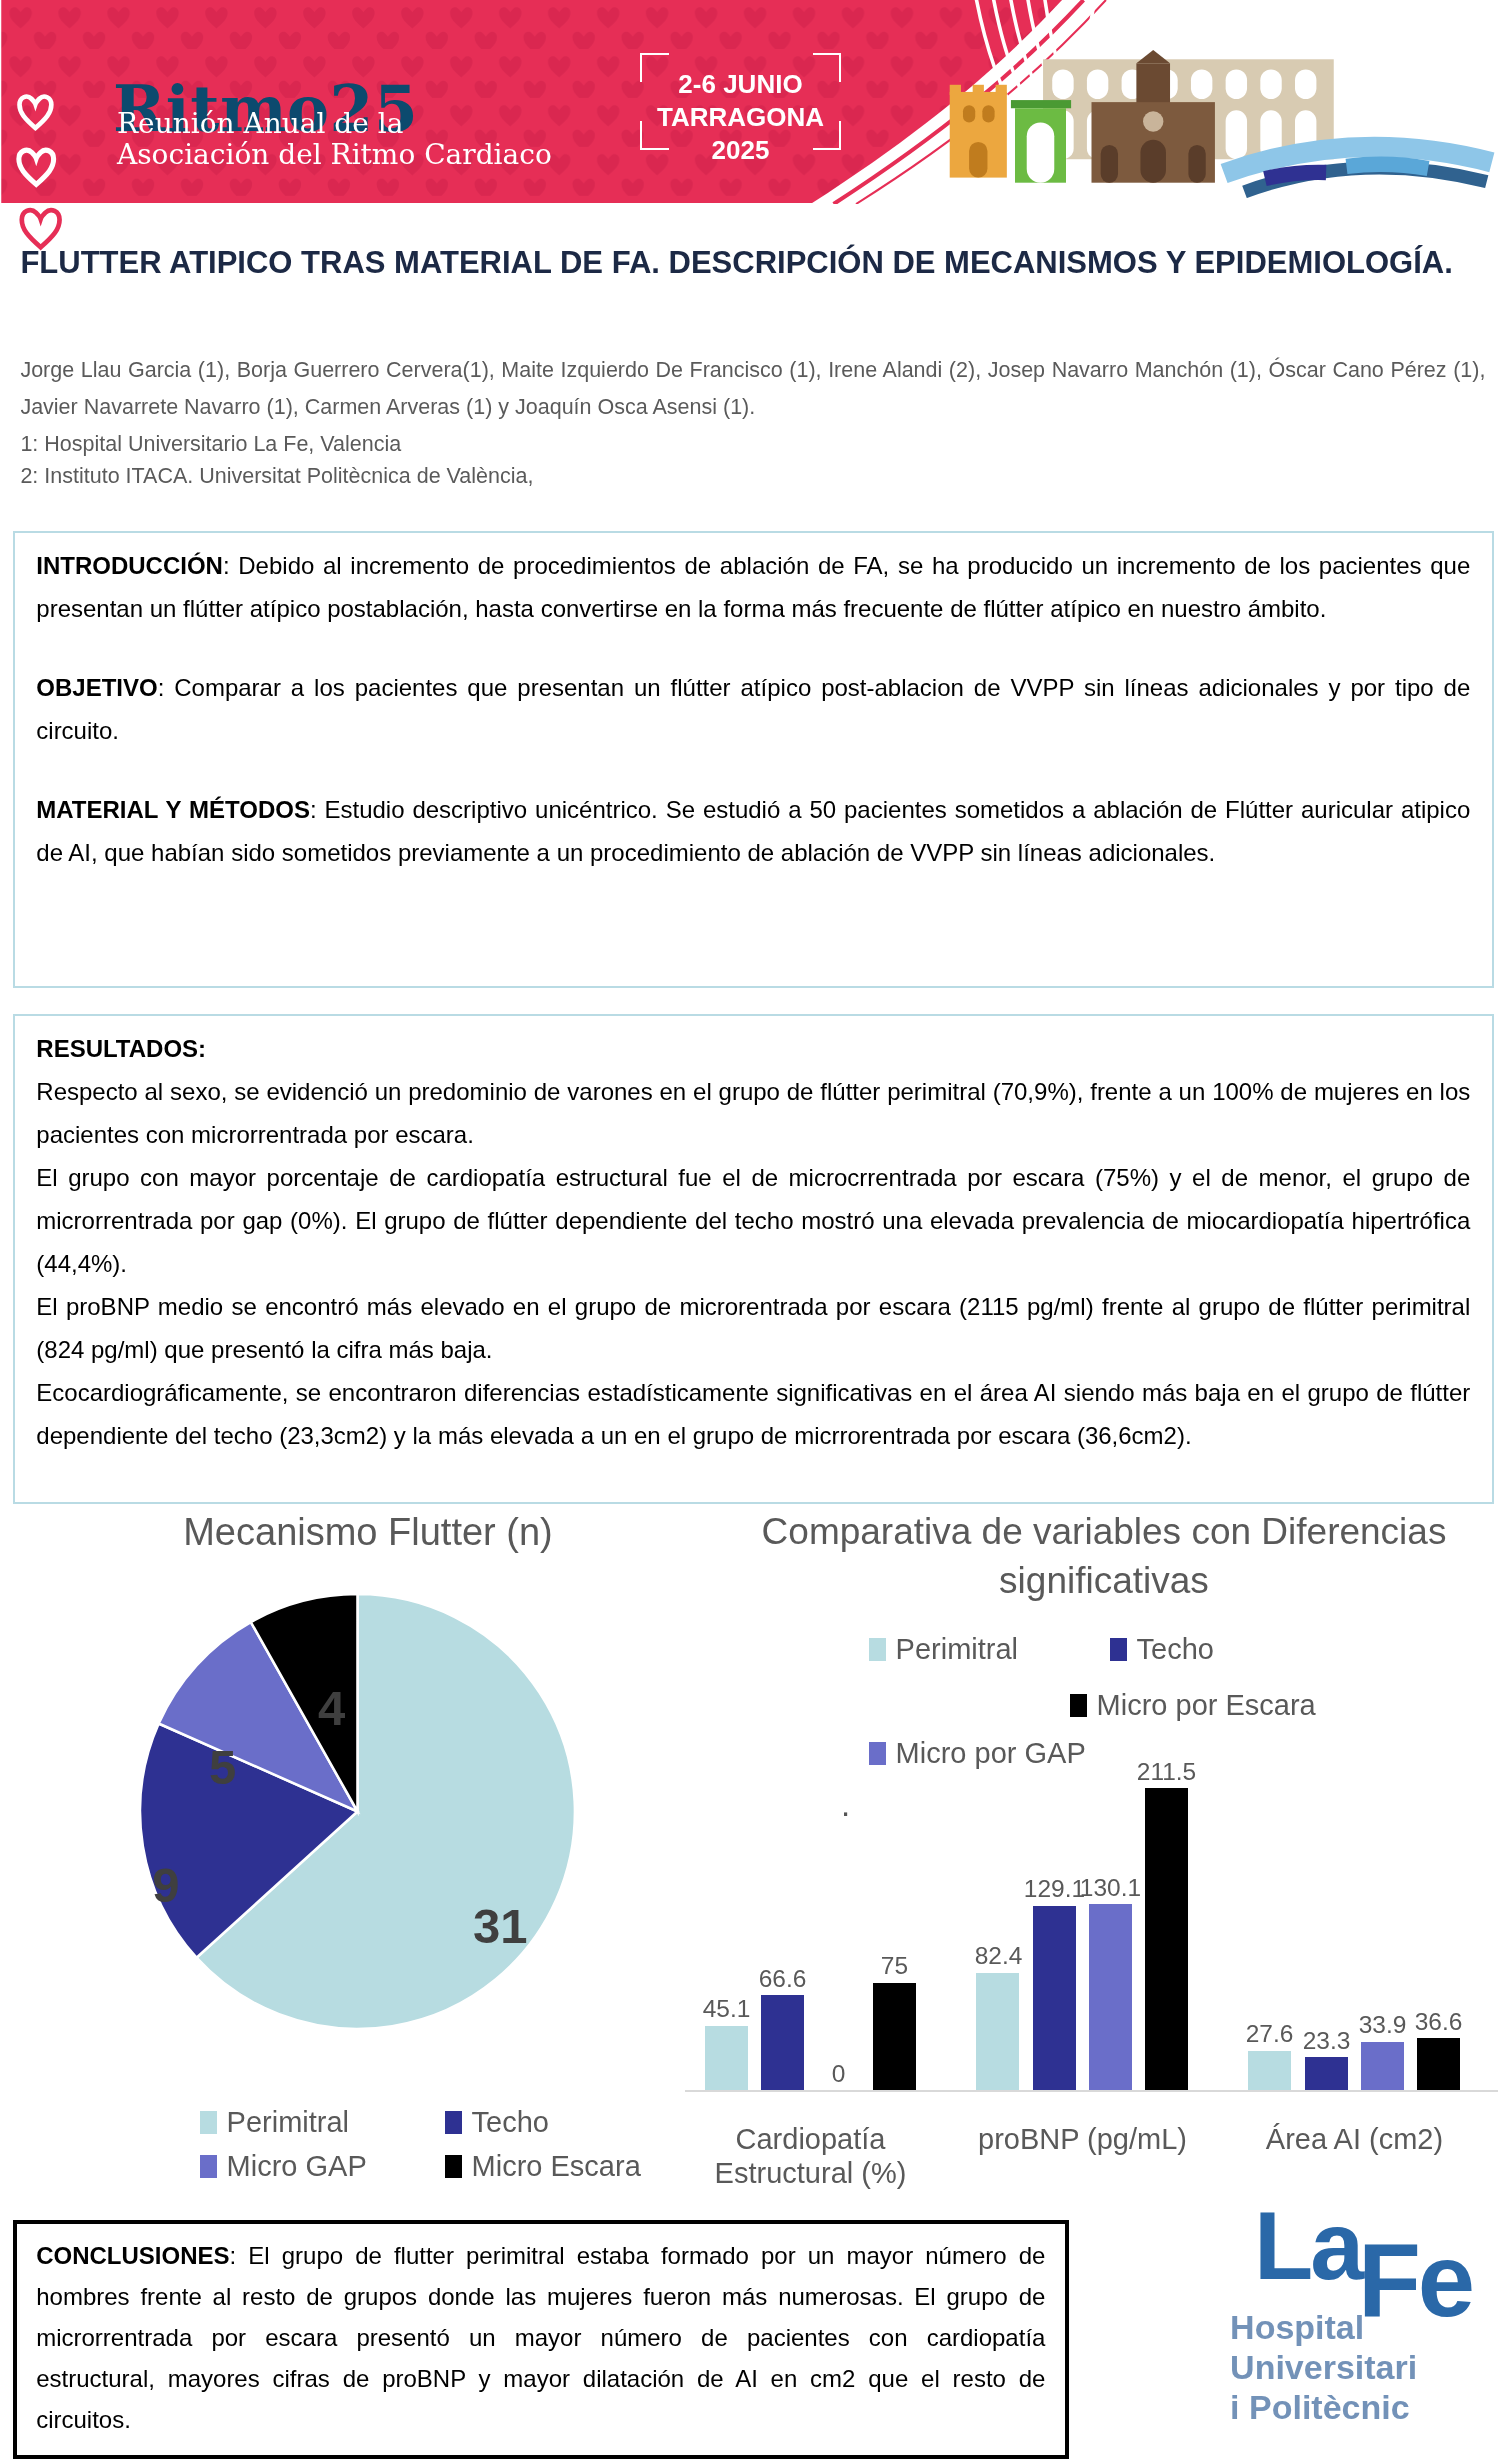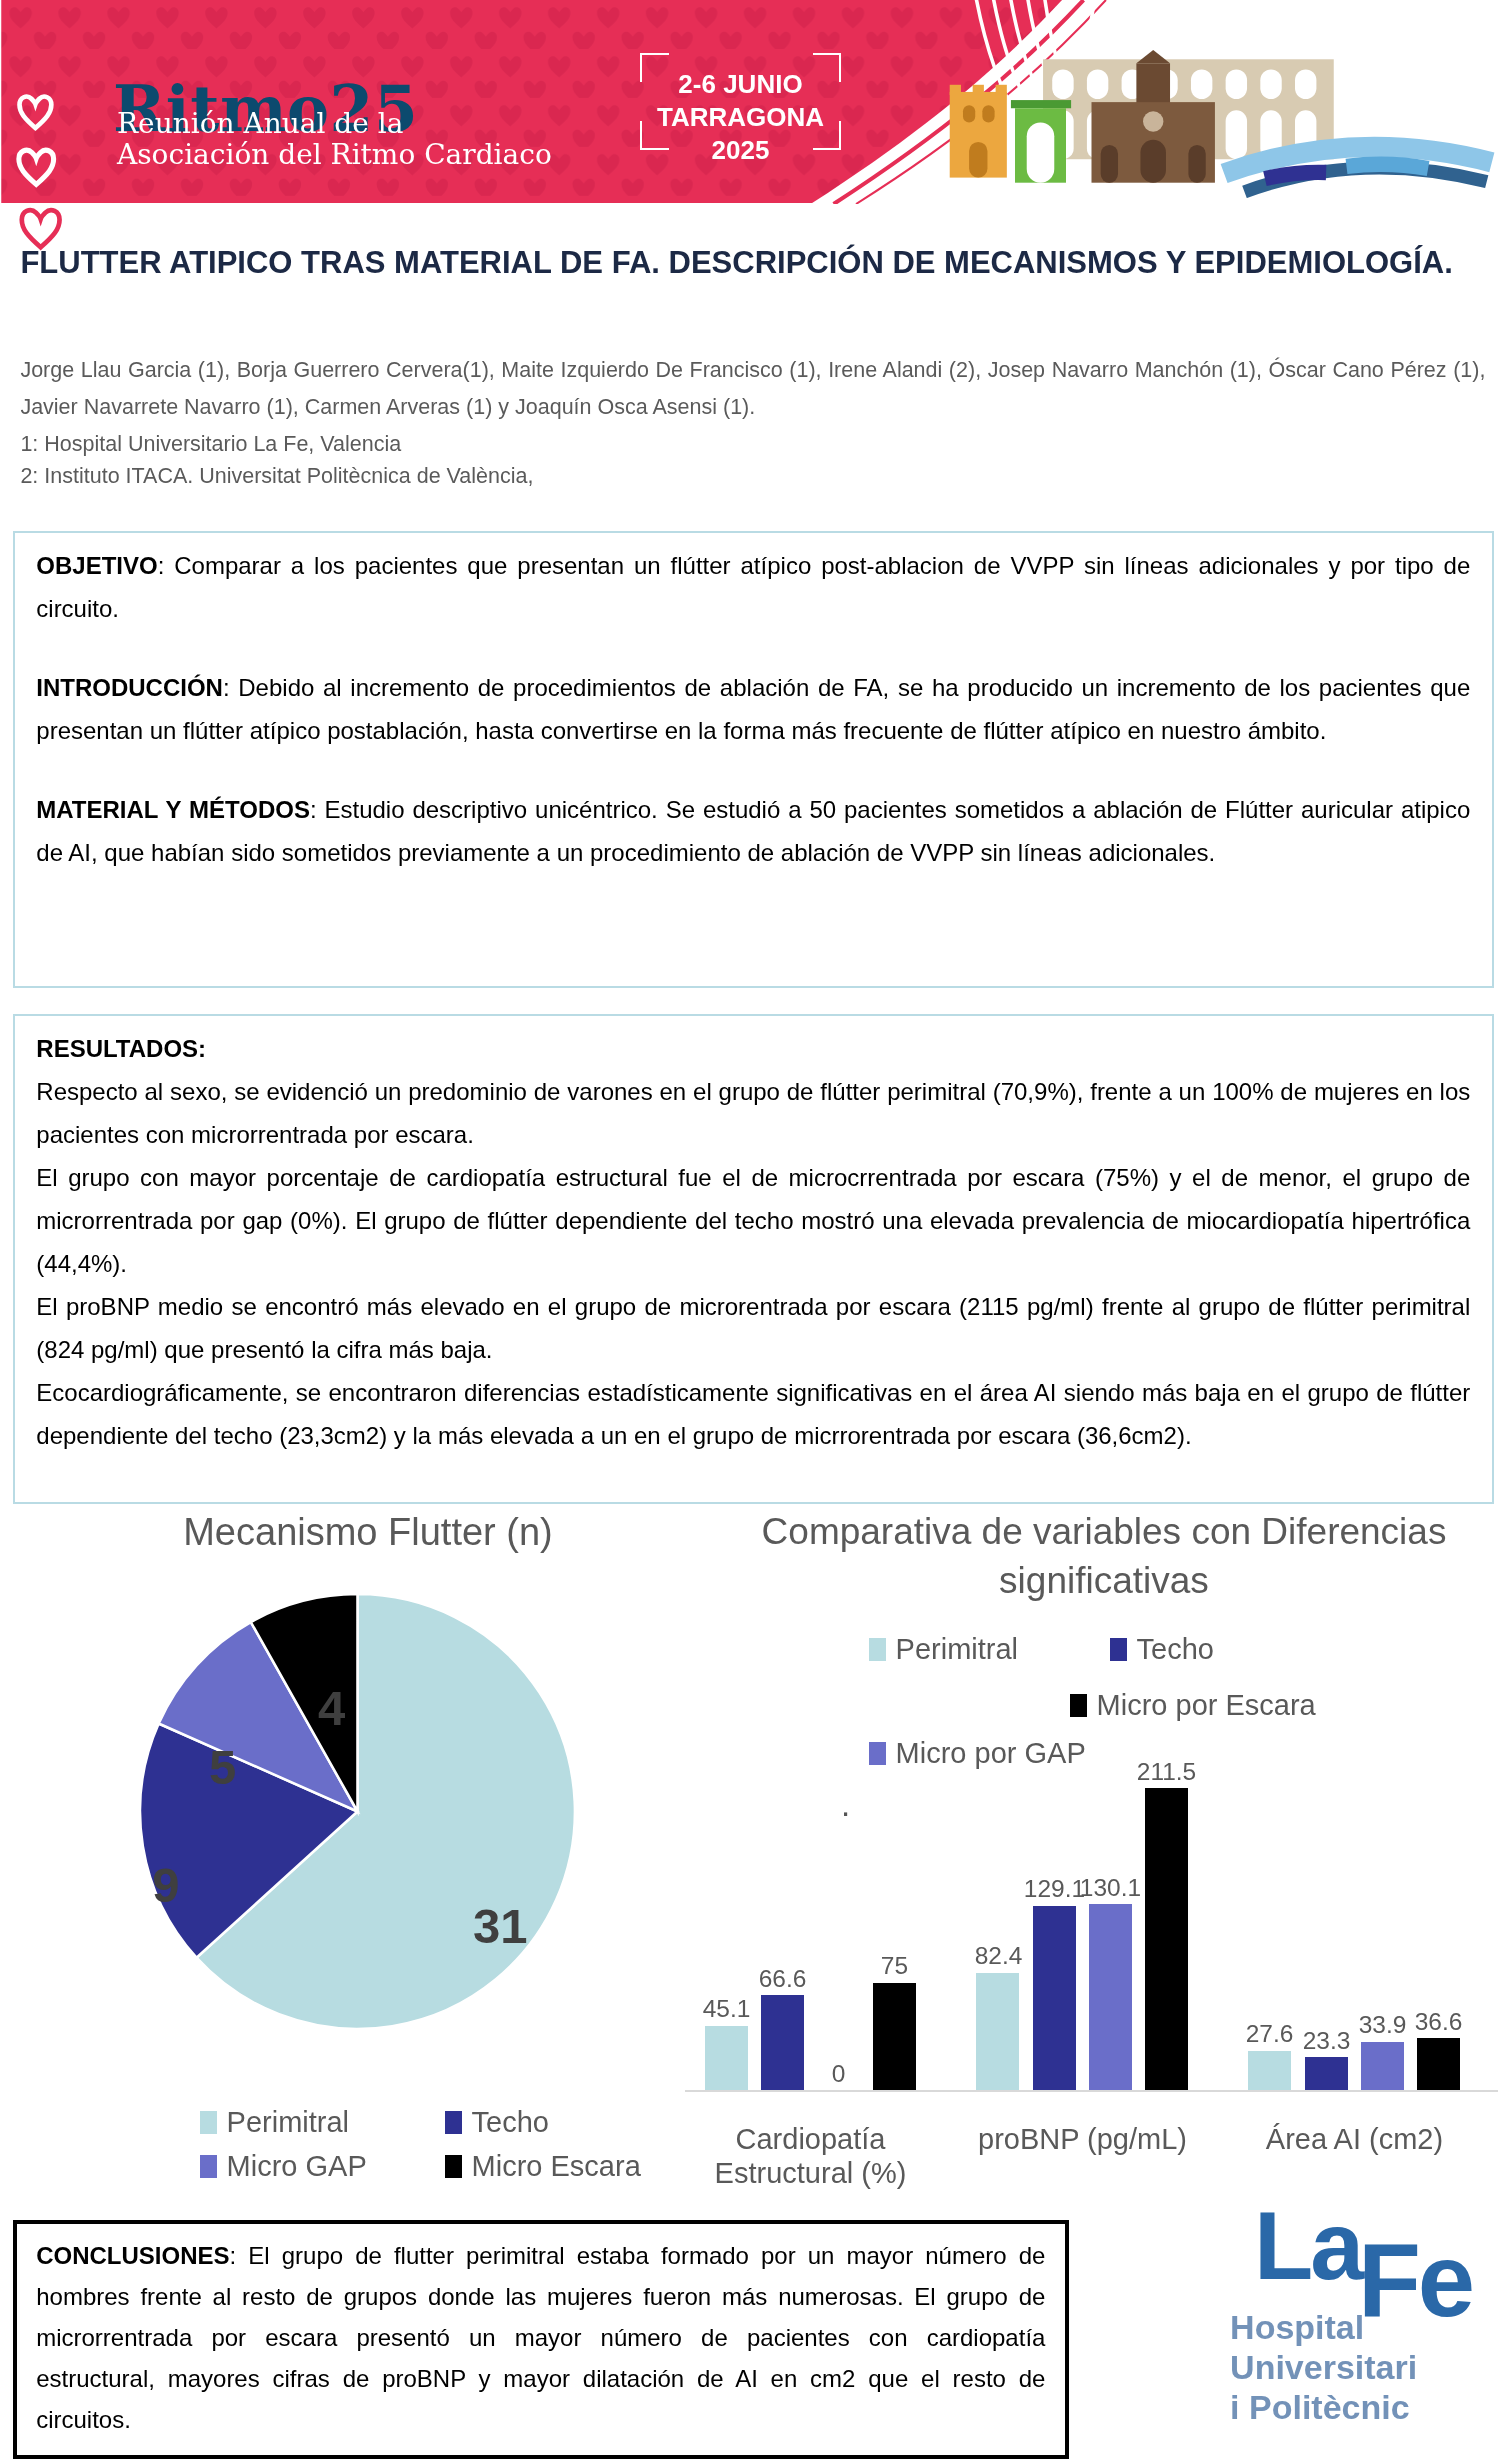--- a/index.html
+++ b/index.html
@@ -193,22 +193,22 @@
   </div>
 
   <div class="poster-title">FLUTTER ATIPICO TRAS MATERIAL DE FA. DESCRIPCIÓN DE MECANISMOS Y EPIDEMIOLOGÍA.</div>
   <div class="authors">Jorge Llau Garcia (1), Borja Guerrero Cervera(1), Maite Izquierdo De Francisco (1), Irene Alandi (2), Josep Navarro Manchón (1), Óscar Cano Pérez (1), Javier Navarrete Navarro (1), Carmen Arveras (1) y Joaquín Osca Asensi (1).</div>
   <div class="affils">
     <div>1: Hospital Universitario La Fe, Valencia</div>
     <div>2: Instituto ITACA. Universitat Politècnica de València,</div>
   </div>
 
   <div class="teal-box" id="box-intro">
+    <p><b>INTRODUCCIÓN</b><span>: Debido al incremento de procedimientos de ablación de FA, se ha producido un incremento de los pacientes que presentan un flútter atípico postablación, hasta convertirse en la forma más frecuente de flútter atípico en nuestro ámbito.</span></p>
     <p><b>OBJETIVO</b><span>: Comparar a los pacientes que presentan un flútter atípico post-ablacion de VVPP sin líneas adicionales y por tipo de circuito.</span></p>
-    <p><b>INTRODUCCIÓN</b><span>: Debido al incremento de procedimientos de ablación de FA, se ha producido un incremento de los pacientes que presentan un flútter atípico postablación, hasta convertirse en la forma más frecuente de flútter atípico en nuestro ámbito.</span></p>
     <p><b>MATERIAL Y MÉTODOS</b><span>: Estudio descriptivo unicéntrico. Se estudió a 50 pacientes sometidos a ablación de Flútter auricular atipico de AI, que habían sido sometidos previamente a un procedimiento de ablación de VVPP sin líneas adicionales.</span></p>
   </div>
 
   <div class="teal-box" id="box-results">
     <p><b>RESULTADOS:</b></p>
     <div id="results-paragraphs">
         <p>Respecto al sexo, se evidenció un predominio de varones en el grupo de flútter perimitral (70,9%), frente a un 100% de mujeres en los pacientes con microrrentrada por escara.</p>
         <p>El grupo con mayor porcentaje de cardiopatía estructural fue el de microcrrentrada por escara (75%) y el de menor, el grupo de microrrentrada por gap (0%). El grupo de flútter dependiente del techo mostró una elevada prevalencia de miocardiopatía hipertrófica (44,4%).</p>
         <p>El proBNP medio se encontró más elevado en el grupo de microrentrada por escara (2115 pg/ml) frente al grupo de flútter perimitral (824 pg/ml) que presentó la cifra más baja.</p>
         <p>Ecocardiográficamente, se encontraron diferencias estadísticamente significativas en el área AI siendo más baja en el grupo de flútter dependiente del techo (23,3cm2) y la más elevada a un en el grupo de micrrorentrada por escara (36,6cm2).</p>

